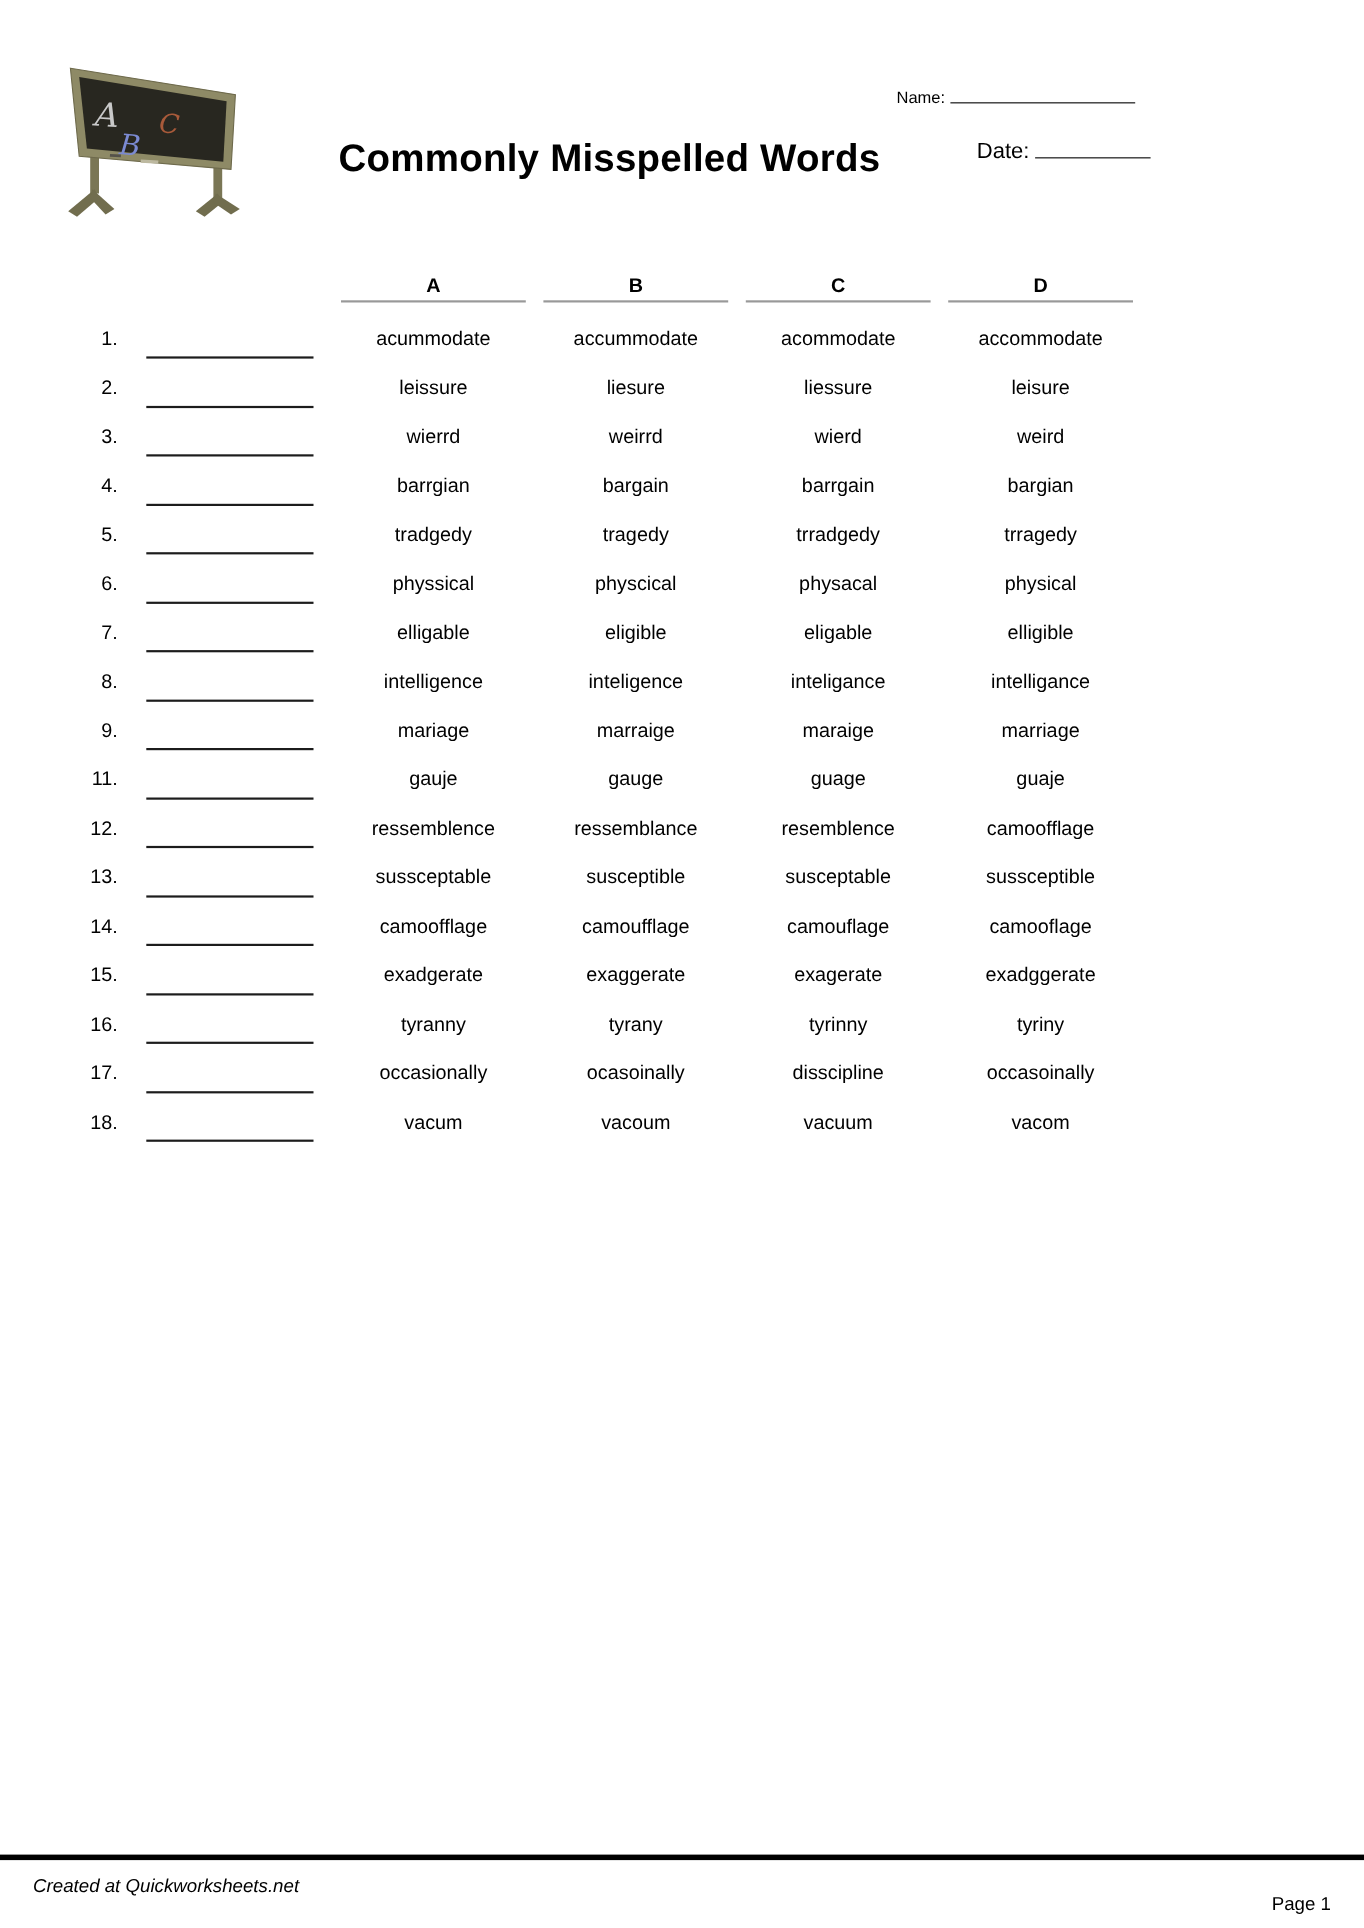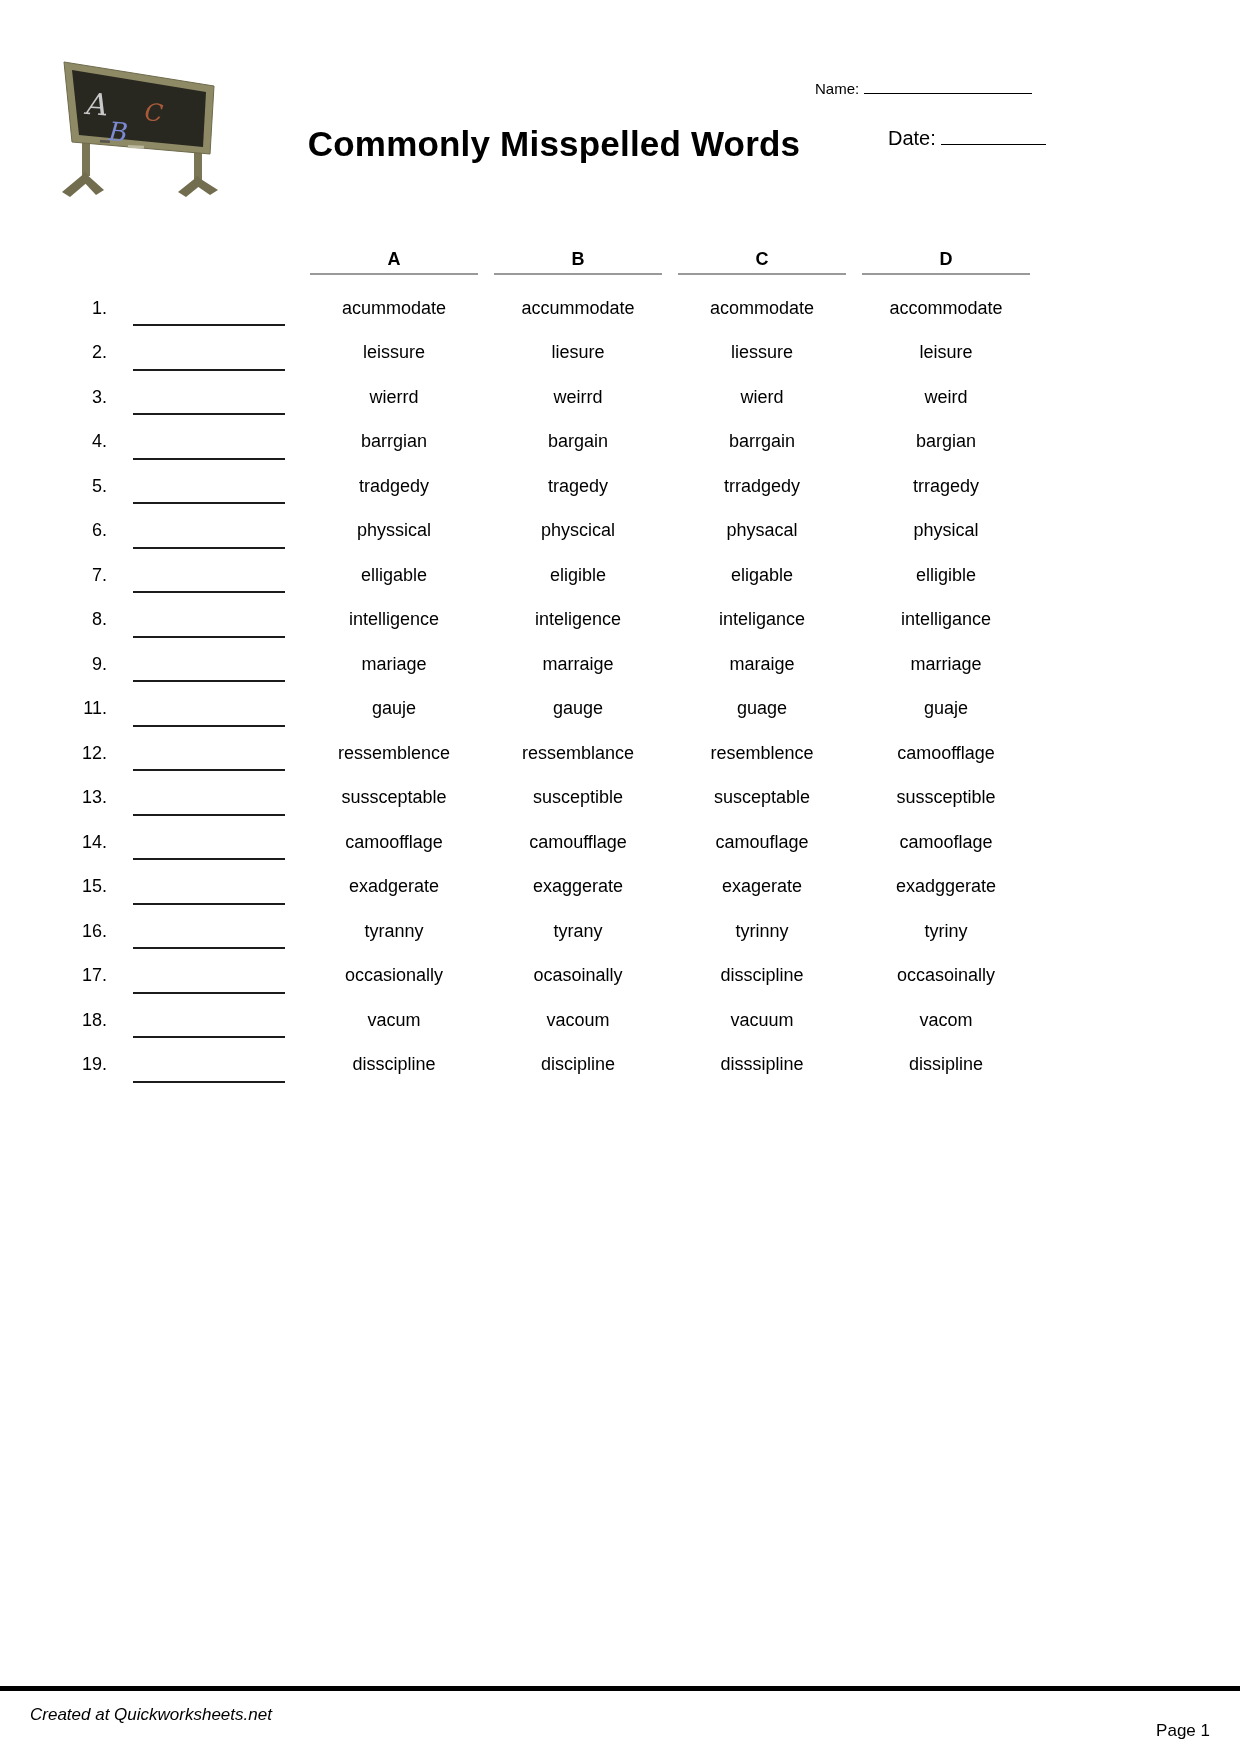--- a/index.html
+++ b/index.html
@@ -270,29 +270,20 @@
   <div class="grid-row">
     <div class="row-num">18.</div>
     <div class="answer-blank"></div>
     <div></div>
     <div class="word">vacum</div>
     <div class="word">vacoum</div>
     <div class="word">vacuum</div>
     <div class="word">vacom</div>
   </div>
 
-  <div class="grid-row">
-    <div class="row-num">19.</div>
-    <div class="answer-blank"></div>
-    <div></div>
-    <div class="word">disscipline</div>
-    <div class="word">discipline</div>
-    <div class="word">disssipline</div>
-    <div class="word">dissipline</div>
-  </div>
 
 </div>
   </div>
 
   <div class="footer-bar"></div>
   <div class="footer-text">
     <span class="footer-left">Created at Quickworksheets.net</span>
     <span class="footer-right">Page 1</span>
   </div>
 </div>

